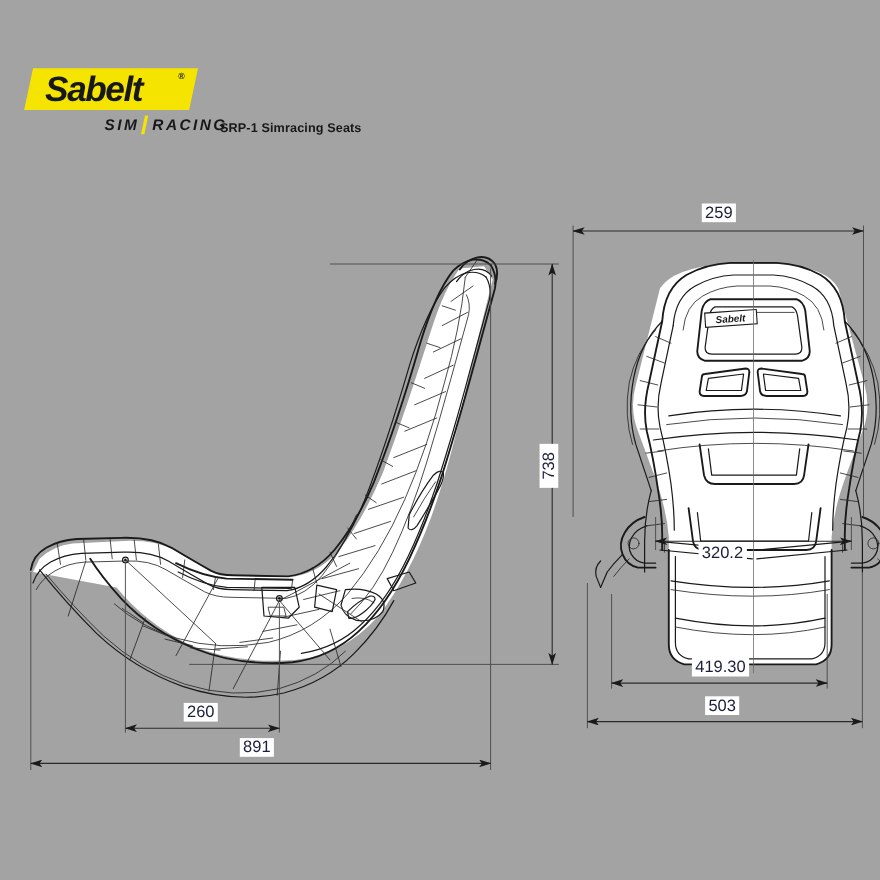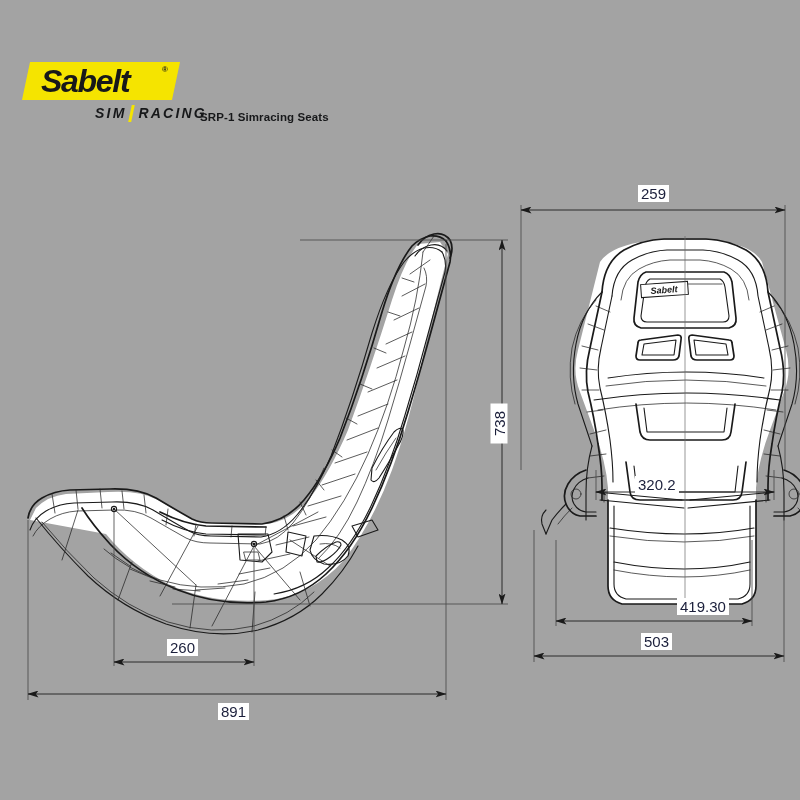--- a/index.html
+++ b/index.html
@@ -471,23 +471,23 @@
       <path class="ext" d="M446,244 L446,700"></path>
       <path class="dln" d="M28,694 L446,694" marker-start="url(#arrStart)" marker-end="url(#arrEnd)"></path>
     </g>
 
   </svg>
 
   <div class="dim-label" style="left:638px; top:185px;">259</div>
 
   <div class="dim-label rot" style="left:479px; top:415px; width:34px; text-align:center;">738</div>
 
-  <div class="dim-label" style="left:635px; top:476px;">320.2</div>
-
-  <div class="dim-label" style="left:629px; top:598px;margin-left:48px;">419.30</div>
+  <div class="dim-label" style="left:635px; top:494px;">320.2</div>
+
+  <div class="dim-label" style="left:629px; top:598px;">419.30</div>
 
   <div class="dim-label" style="left:641px; top:633px;text-align:right;">503</div>
 
   <div class="dim-label" style="left:167px; top:639px;">260</div>
 
-  <div class="dim-label" style="left:218px; top:703px;">891</div>
+  <div class="dim-label" style="left:218px; top:671px;">891</div>
 
 </div>
 
 </body></html>

